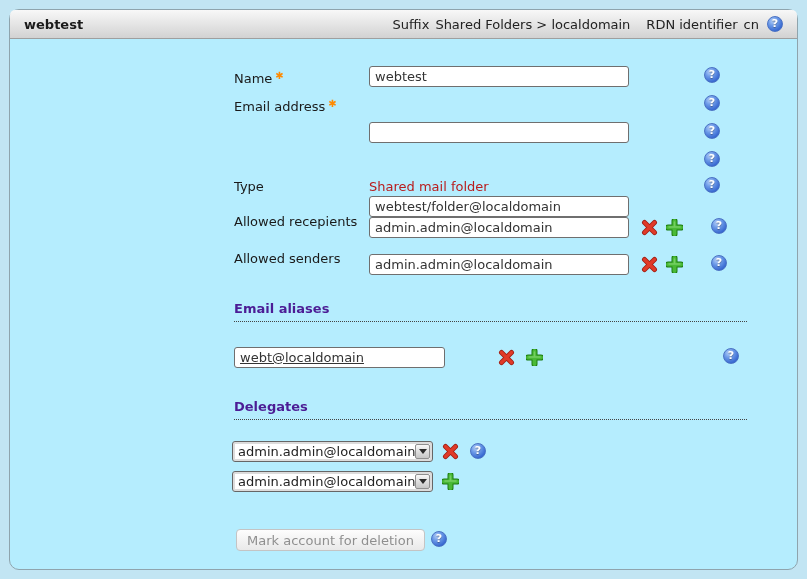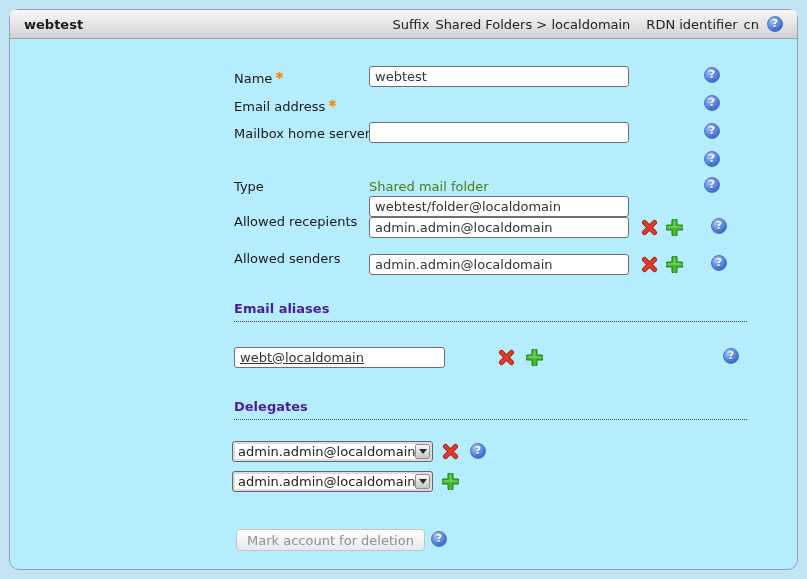--- a/index.html
+++ b/index.html
@@ -62,21 +62,21 @@
   }
   
   .lbl { position:absolute; left:224px; font-size:13px; color:#1a1a1a; white-space:nowrap; }
   .req { color:#ff8a00; font-size:10px; vertical-align:4px; margin-left:3px; }
   .txt {
     position:absolute; left:359px; width:260px; height:21px;
     border:1px solid #6f6f6f; border-radius:3px;
     font-family:"DejaVu Sans","Liberation Sans",sans-serif;
     font-size:13px; color:#333; padding:1px 5px; background:#fff;
   }
-  .static-val { position:absolute; left:359px; font-size:13px; color:#4d7c0f; }
+  .static-val { position:absolute; left:359px; font-size:13px; color:#b91c1c; }
   .icon-btn { position:absolute; width:17px; height:17px; cursor:pointer; }
   .icon-btn svg { display:block; width:17px; height:17px; }
   .help-abs { position:absolute; }
   .section {
     position:absolute; left:224px; width:513px;
     font-size:13px; font-weight:bold; color:#4c1d95;
     border-bottom:1px dotted #444; padding-bottom:5px;
   }
   
   .select {
@@ -142,21 +142,20 @@
   </div>
 
 
   <span class="lbl" style="top:60px"><span>Name</span><span class="req">✱</span></span>
   <input class="txt" style="top: 56px;" value="webtest">
   <span class="help-icon help-abs" style="left:694px;top:57px">?</span>
 
   <span class="lbl" style="top:88px"><span>Email address</span><span class="req">✱</span></span>
   <span class="help-icon help-abs" style="left:694px;top:85px">?</span>
 
-  <span class="lbl" style="top:116px"><span>Mailbox home server</span></span>
   <input class="txt" style="top: 112px;" value="">
   <span class="help-icon help-abs" style="left:694px;top:113px">?</span>
 
   <input class="txt" style="top: 140px; margin-top: 46px;" value="webtest/folder@localdomain">
   <span class="help-icon help-abs" style="left:694px;top:141px">?</span>
 
   <span class="lbl" style="top:169px"><span>Type</span></span>
   <span class="static-val" style="top:169px">Shared mail folder</span>
   <span class="help-icon help-abs" style="left:694px;top:167px">?</span>
 

